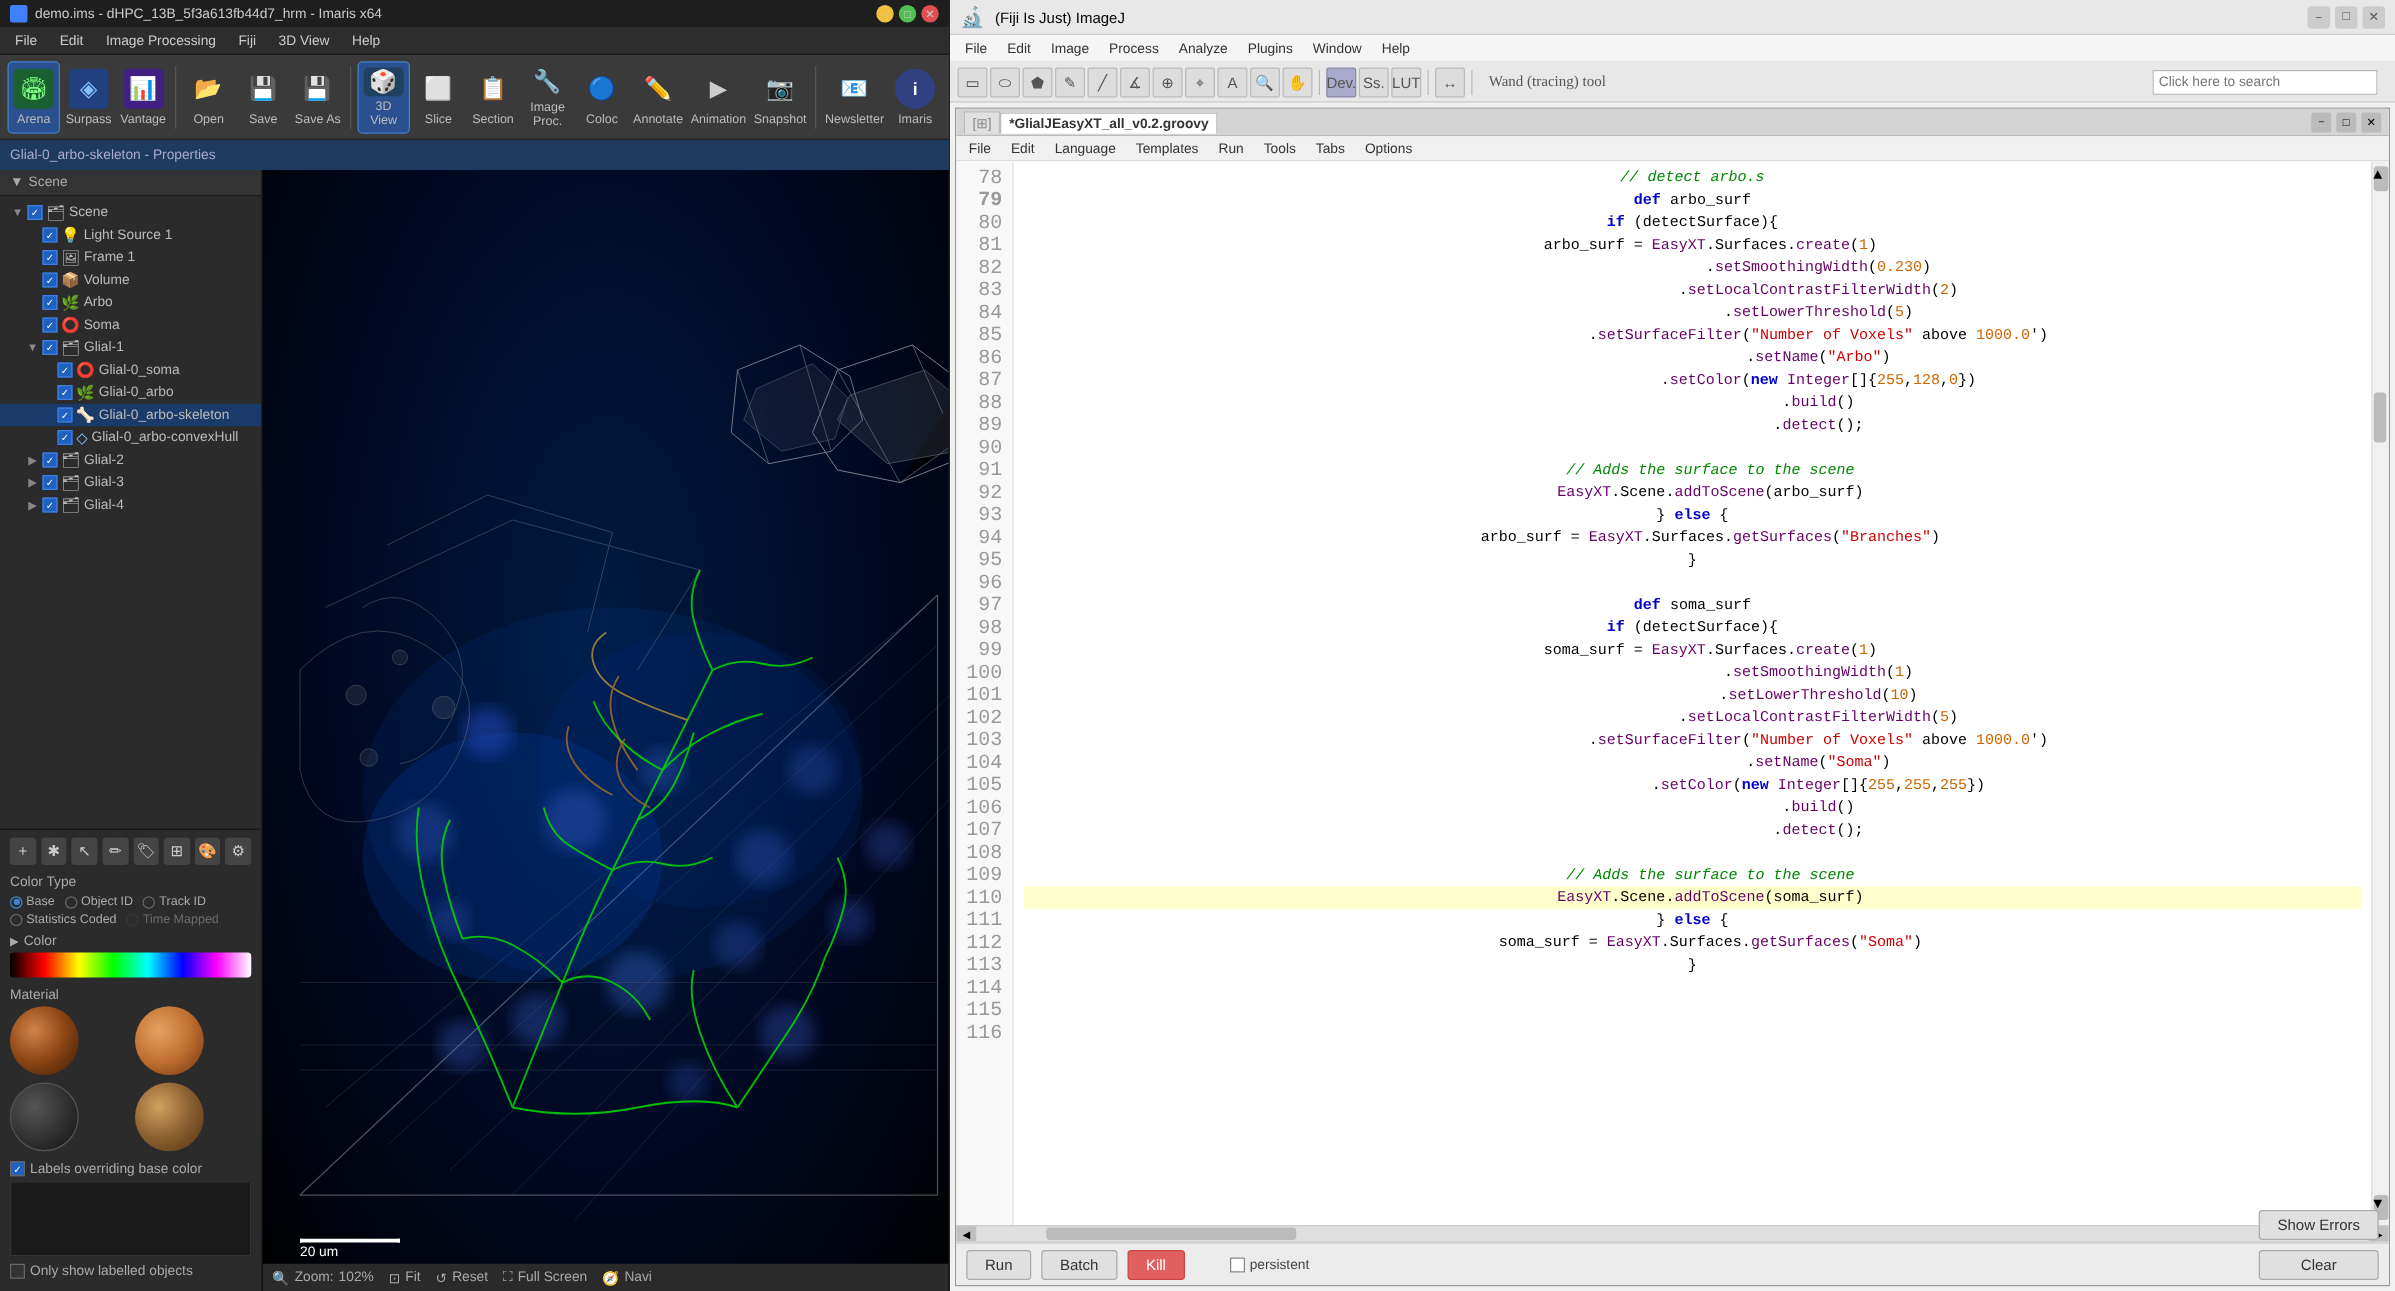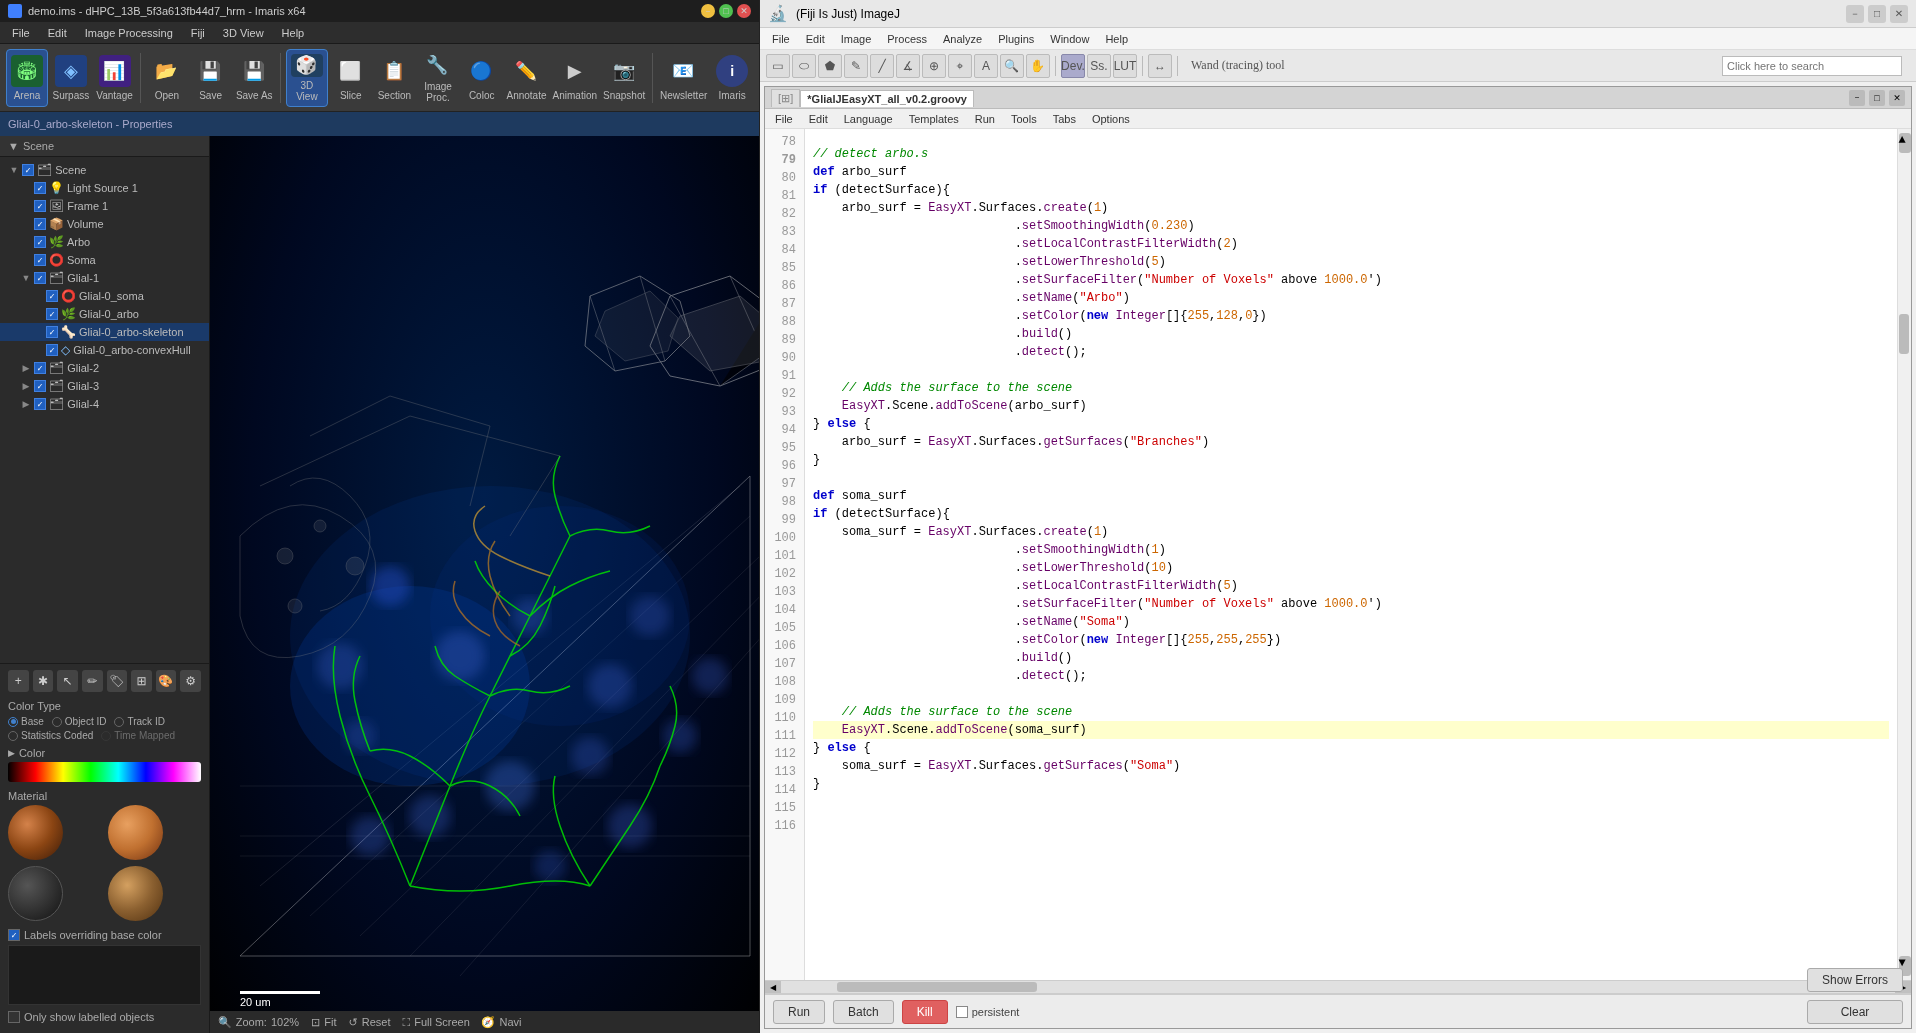--- a/index.html
+++ b/index.html
@@ -356,34 +356,35 @@
       flex: 1;
       overflow: hidden;
       font-family: 'Courier New', monospace;
       font-size: 12px;
     }
     .line-numbers {
       background: #f8f8f8;
       border-right: 1px solid #ddd;
       padding: 4px 8px;
       color: #999;
-      font-size: 12px;
+      font-size: 16px;
       line-height: 1.5;
       min-width: 40px;
       text-align: right;
       overflow: hidden;
       user-select: none;
     }
     .code-content {
       flex: 1;
       overflow-y: auto;
       overflow-x: auto;
-      padding: 16px 8px;
+      padding: 4px 8px;
       line-height: 1.5;
       background: #fff;
+      text-align: center;
     }
     .code-line {
       white-space: pre;
       line-height: 1.5;
       min-height: 18px;
     }
     .code-line.highlighted { background: #ffffcc; }
 
     
     .kw { color: #0000cc; font-weight: bold; }
@@ -419,21 +420,21 @@
     .run-btn.green-play {
       background: #50b050;
       border-color: #40a040;
       color: #fff;
       width: 30px;
       display: flex;
       align-items: center;
       justify-content: center;
     }
     .run-btn.red-kill { background: #e06060; border-color: #cc4444; color: #fff; }
-    .persistent-chk { display: flex; align-items: center; gap: 4px; font-size: 11px; color: #444; }
+    .persistent-chk { display: flex; align-items: center; gap: 4px; font-size: 11px; color: #444; margin-left: 28px; }
     .chk-box { width: 12px; height: 12px; border: 1px solid #888; background: #fff; cursor: pointer; }
     .groovy-run-right { margin-left: auto; display: flex; gap: 8px; flex-direction: column; }
 
     
     .code-content::-webkit-scrollbar { width: 12px; }
     .code-content::-webkit-scrollbar-track { background: #f0f0f0; }
     .code-content::-webkit-scrollbar-thumb { background: #bbb; border-radius: 6px; }
 
     
     .scene-tree::-webkit-scrollbar { width: 8px; }

